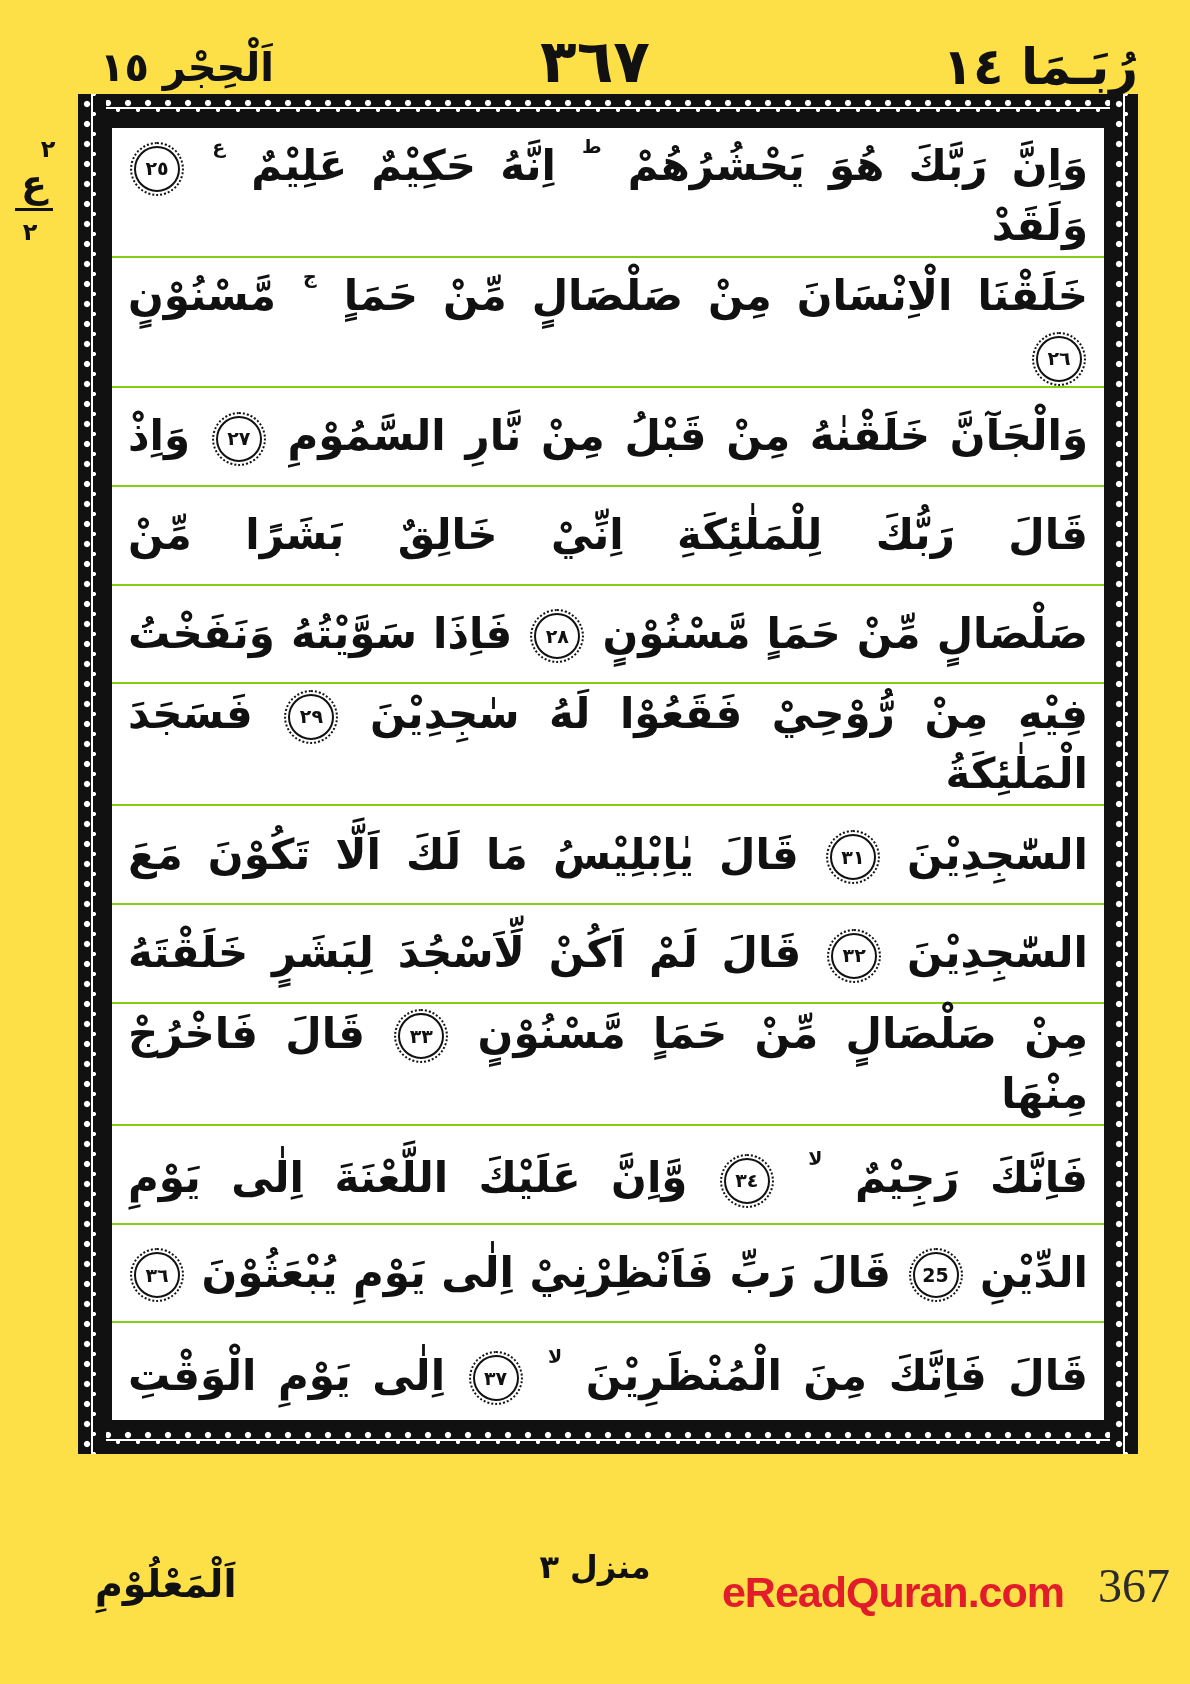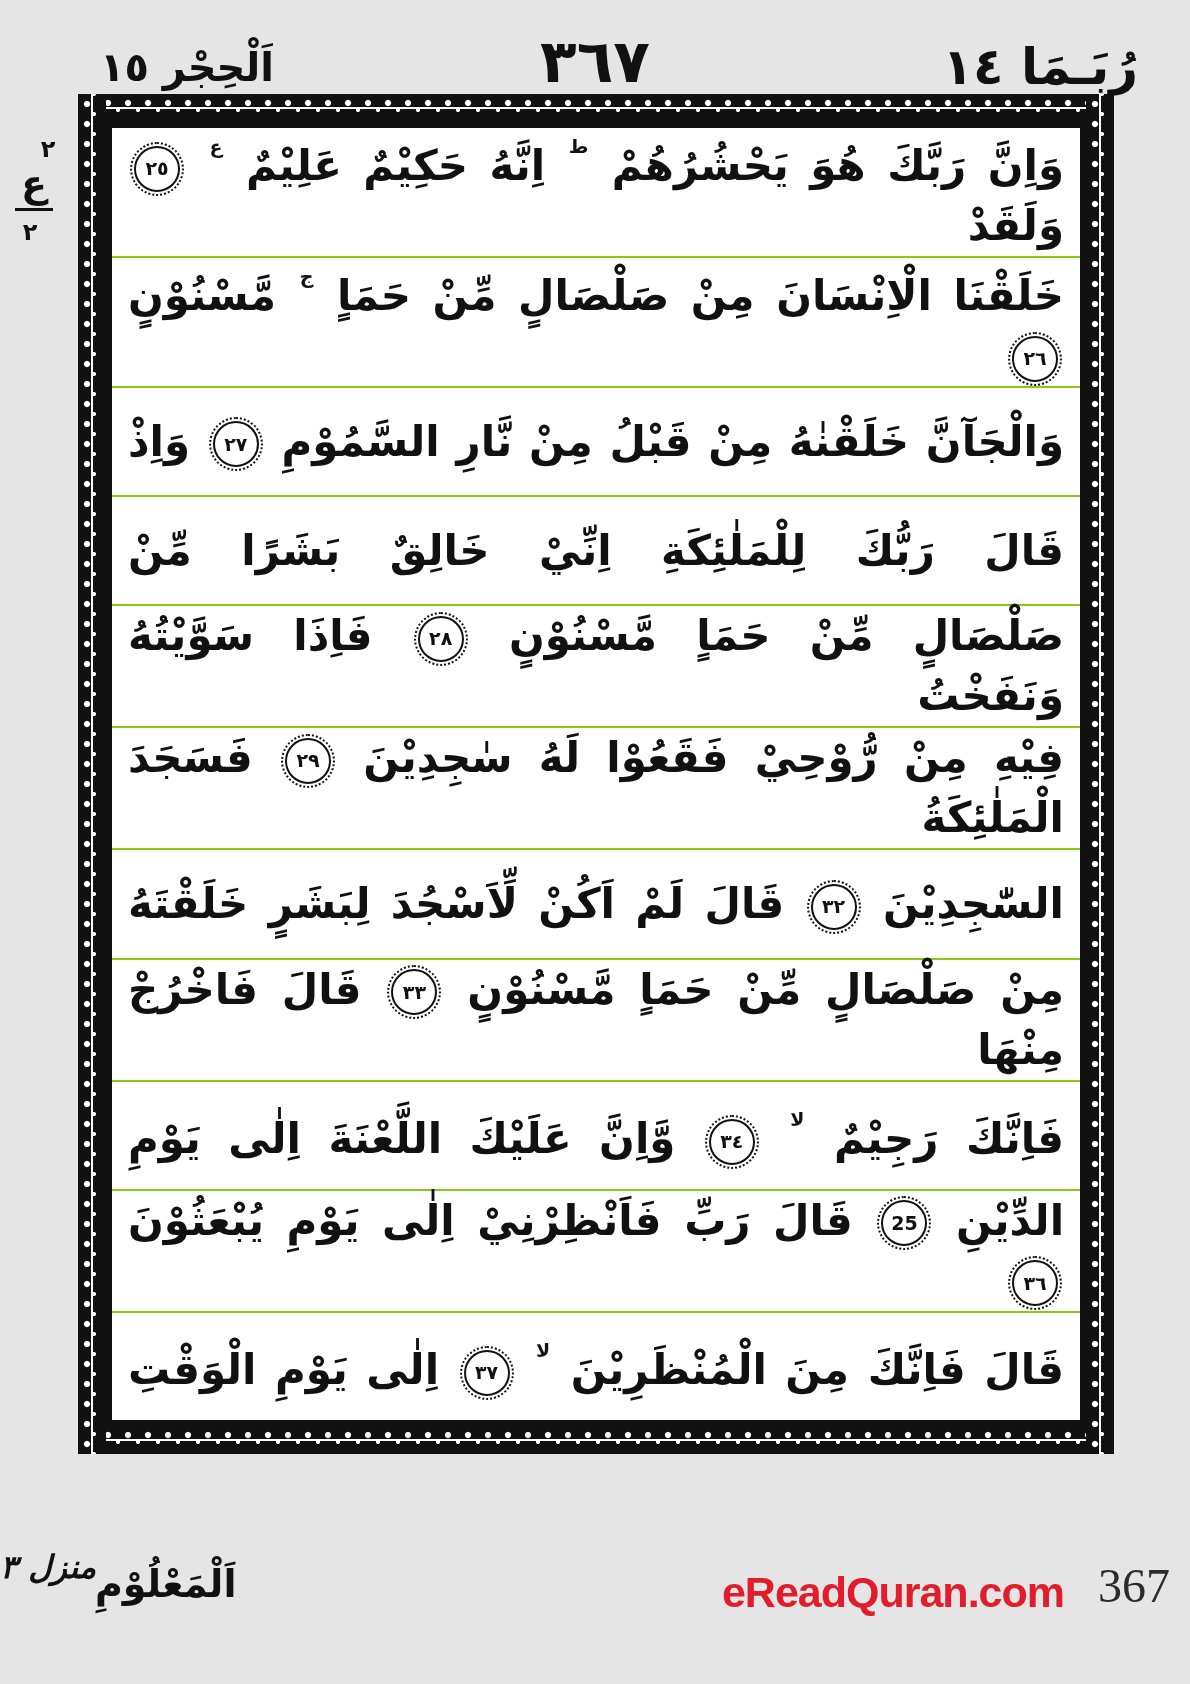--- a/index.html
+++ b/index.html
@@ -1,19 +1,19 @@
 <!DOCTYPE html>
 <html lang="ar"><head>
 <meta charset="utf-8">
 <style>
   html,body{margin:0;padding:0;background:#ffffff;}
   .page{
     position:relative;
     width:1190px;height:1684px;
-    background:#e5e5e5;
+    background:#fde047;
     overflow:hidden;
     font-family:"DejaVu Sans",sans-serif;
     color:#111;
   }
   
   .hdr-surah{
     position:absolute;left:100px;top:44px;
     font-size:40px;font-weight:bold;direction:rtl;
   }
   .hdr-pagenum{
@@ -30,20 +30,21 @@
     display:flex;flex-direction:column;align-items:center;
     font-weight:bold;direction:rtl;
   }
   .ruku .r-top{font-size:24px;line-height:26px;transform:translateX(10px);}
   .ruku .r-mid{font-size:38px;line-height:44px;border-bottom:3px solid #111;padding:0 6px 2px 6px;transform:translateX(-4px);}
   .ruku .r-bot{font-size:24px;line-height:30px;margin-top:6px;transform:translateX(-8px);}
   
   .frame{
     position:absolute;left:78px;top:94px;width:1036px;height:1360px;
     background:#111;
+    padding-left:24px;
   }
   .band{position:absolute;background-color:#111;}
   .band.top,.band.bottom{
     left:0;right:0;height:28px;
     background-image:
       linear-gradient(#fff,#fff),
       radial-gradient(circle,#fff 2.6px,transparent 3.6px),
       radial-gradient(circle,#fff 1.6px,transparent 2.4px);
     background-size:100% 2px,20px 14px,20px 14px;
     background-position:center center,0 2px,10px 9px;
@@ -91,22 +92,22 @@
   .stop-mark{
     font-size:19px;font-weight:bold;
     vertical-align:super;position:relative;top:-12px;margin:0 2px;
   }
   
   .ft-catchword{
     position:absolute;left:95px;top:1562px;
     font-size:38px;font-weight:bold;direction:rtl;
   }
   .ft-manzil{
-    position:absolute;left:0;right:0;top:1548px;text-align:left;
-    font-size:32px;font-weight:bold;direction:rtl;font-style:italic;
+    position:absolute;left:0;right:0;top:1548px;text-align:center;
+    font-size:32px;font-weight:bold;direction:rtl;
   }
   .ft-site{
     position:absolute;right:126px;top:1568px;
     font-family:"Liberation Sans",sans-serif;
     font-size:43px;font-weight:bold;letter-spacing:-1px;
   }
   .ft-pagenum{
     position:absolute;right:20px;top:1558px;
     font-family:"Liberation Serif",serif;
     font-size:48px;color:#2b2b2b;
@@ -145,20 +146,23 @@
         <div class="row">
           <div class="line"><span class="ayah-text">قَالَ رَبُّكَ لِلْمَلٰئِكَةِ اِنِّيْ خَالِقٌ بَشَرًا مِّنْ</span> </div>
         </div>
         <div class="row">
           <div class="line"><span class="ayah-text">صَلْصَالٍ مِّنْ حَمَاٍ مَّسْنُوْنٍ</span> <span class="verse-marker">٢٨</span> <span class="ayah-text">فَاِذَا سَوَّيْتُهُ وَنَفَخْتُ</span> </div>
         </div>
         <div class="row">
           <div class="line"><span class="ayah-text">فِيْهِ مِنْ رُّوْحِيْ فَقَعُوْا لَهُ سٰجِدِيْنَ</span> <span class="verse-marker">٢٩</span> <span class="ayah-text">فَسَجَدَ الْمَلٰئِكَةُ</span> </div>
         </div>
         <div class="row">
+          <div class="line"><span class="ayah-text">السّٰجِدِيْنَ</span> <span class="verse-marker">٣١</span> <span class="ayah-text">قَالَ يٰاِبْلِيْسُ مَا لَكَ اَلَّا تَكُوْنَ مَعَ</span> </div>
+        </div>
+        <div class="row">
           <div class="line"><span class="ayah-text">السّٰجِدِيْنَ</span> <span class="verse-marker">٣٢</span> <span class="ayah-text">قَالَ لَمْ اَكُنْ لِّاَسْجُدَ لِبَشَرٍ خَلَقْتَهُ</span> </div>
         </div>
         <div class="row">
           <div class="line"><span class="ayah-text">مِنْ صَلْصَالٍ مِّنْ حَمَاٍ مَّسْنُوْنٍ</span> <span class="verse-marker">٣٣</span> <span class="ayah-text">قَالَ فَاخْرُجْ مِنْهَا</span> </div>
         </div>
         <div class="row">
           <div class="line"><span class="ayah-text">فَاِنَّكَ رَجِيْمٌ</span> <span class="stop-mark">لا</span> <span class="verse-marker">٣٤</span> <span class="ayah-text">وَّاِنَّ عَلَيْكَ اللَّعْنَةَ اِلٰى يَوْمِ</span> </div>
         </div>
         <div class="row">
           <div class="line"><span class="ayah-text">الدِّيْنِ</span> <span class="verse-marker">25</span> <span class="ayah-text">قَالَ رَبِّ فَاَنْظِرْنِيْ اِلٰى يَوْمِ يُبْعَثُوْنَ</span> <span class="verse-marker">٣٦</span> </div>

